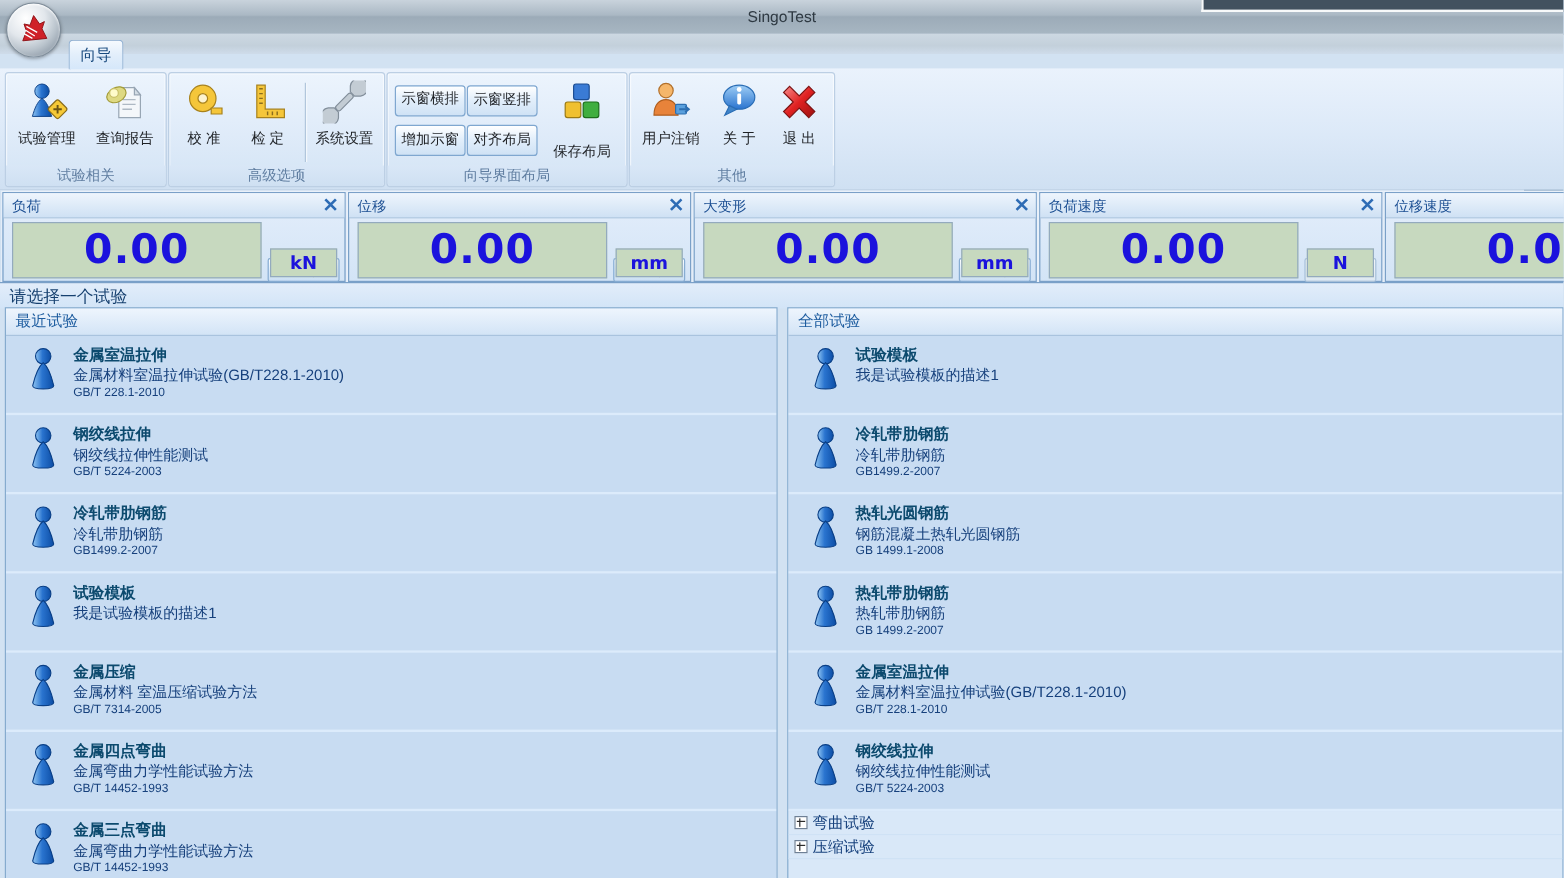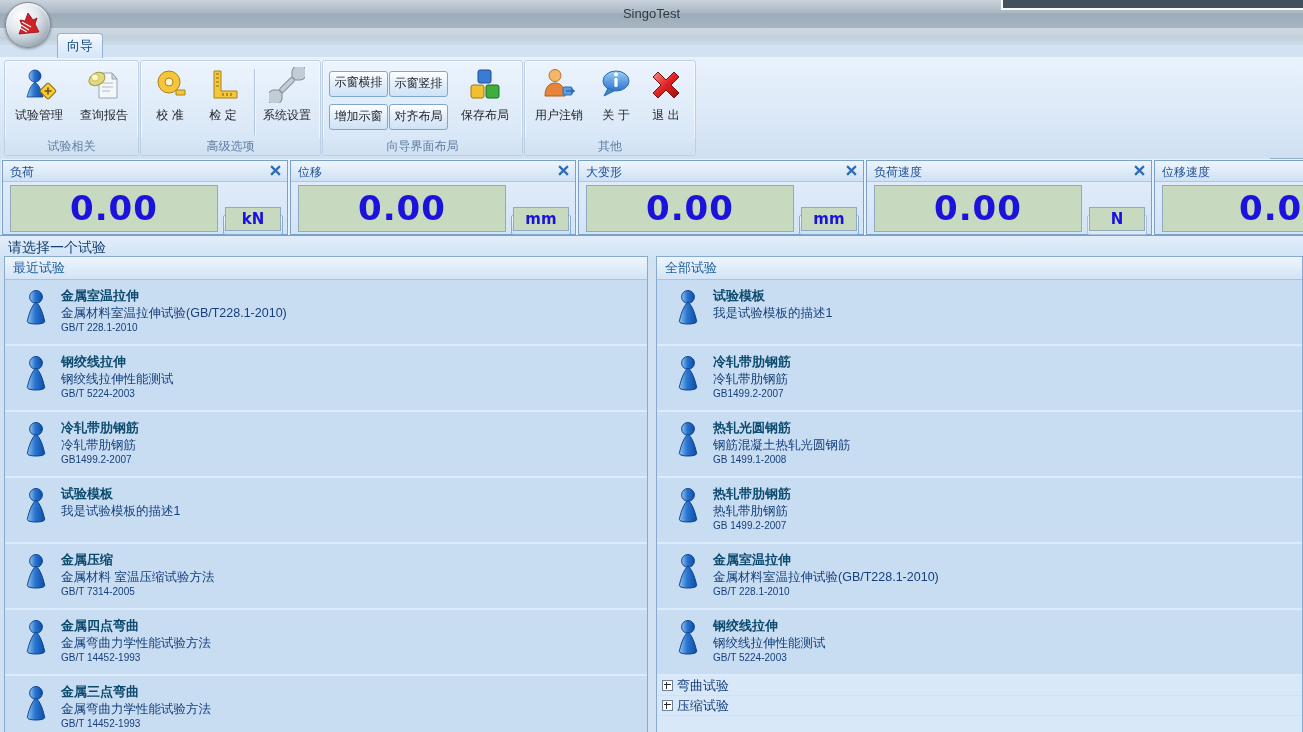--- a/index.html
+++ b/index.html
@@ -179,21 +179,21 @@
       <span class="rlbl">系统设置</span>
     </div>
     <div class="rcaption">高级选项</div>
   </div>
 
   <div class="rgroup" style="left:322px;width:199px;">
     <div class="sbtn" style="left:6px;top:10px;font-family:Liberation Mono, monospace;">示窗横排</div>
     <div class="sbtn" style="left:66px;top:10px;">示窗竖排</div>
     <div class="sbtn" style="left:6px;top:43px;">增加示窗</div>
     <div class="sbtn" style="left:66px;top:43px;">对齐布局</div>
-    <div class="rbtn" style="left:130px;">
+    <div class="rbtn" style="left:130px;gap:11px;">
       <svg class="ric" viewBox="0 0 36 36">
         <rect x="11" y="3" width="13" height="13" rx="2" fill="#3a7bd5" stroke="#1d4e93"></rect>
         <rect x="4" y="18" width="13" height="13" rx="2" fill="#f0c030" stroke="#9b7a14"></rect>
         <rect x="19" y="18" width="13" height="13" rx="2" fill="#3fae3f" stroke="#1c6e1c"></rect>
       </svg>
       <span class="rlbl">保存布局</span>
     </div>
     <div class="rcaption">向导界面布局</div>
   </div>
 

